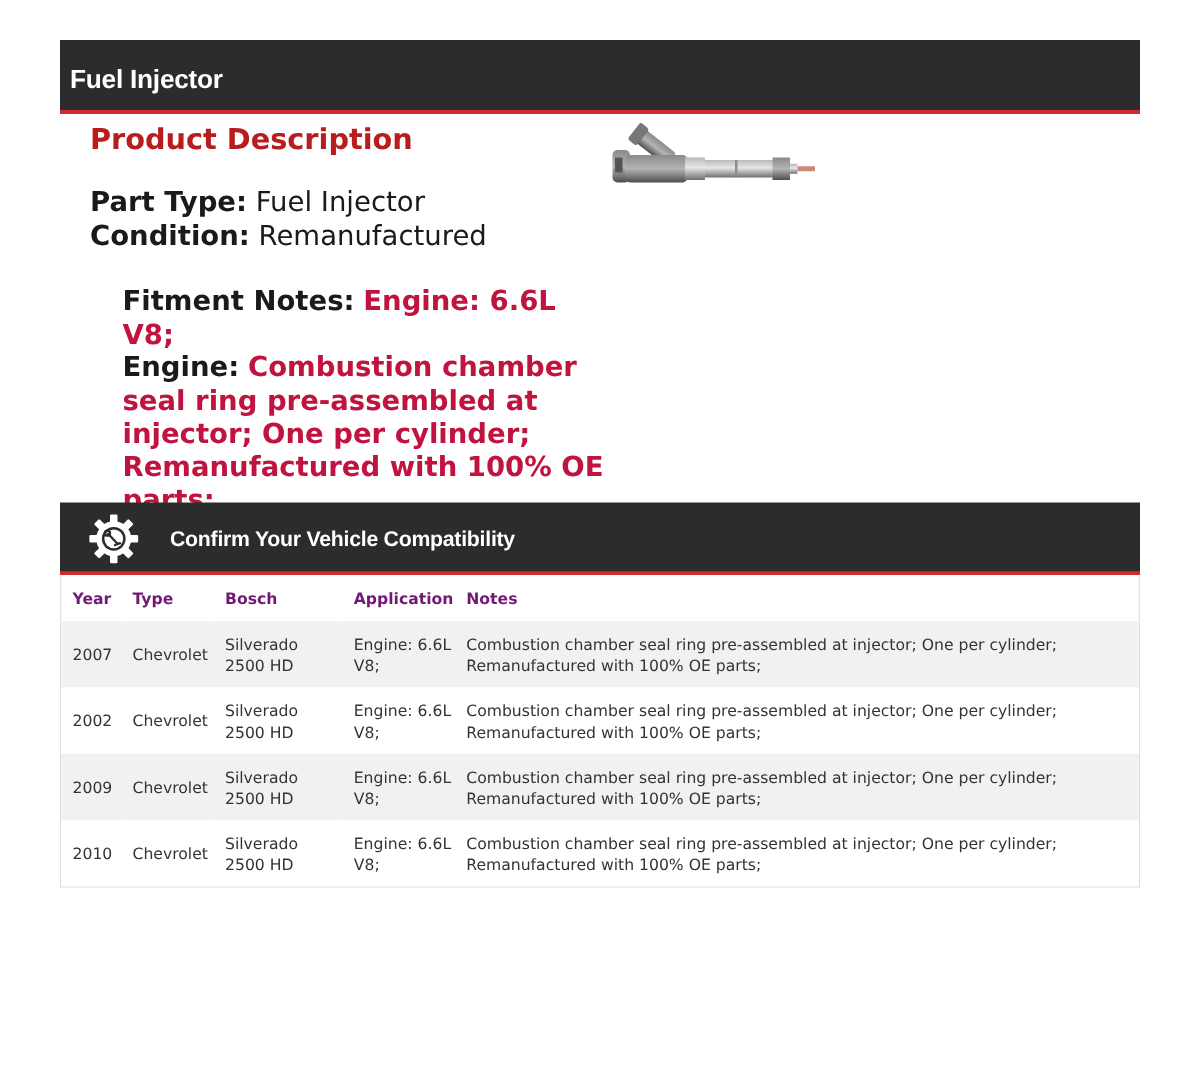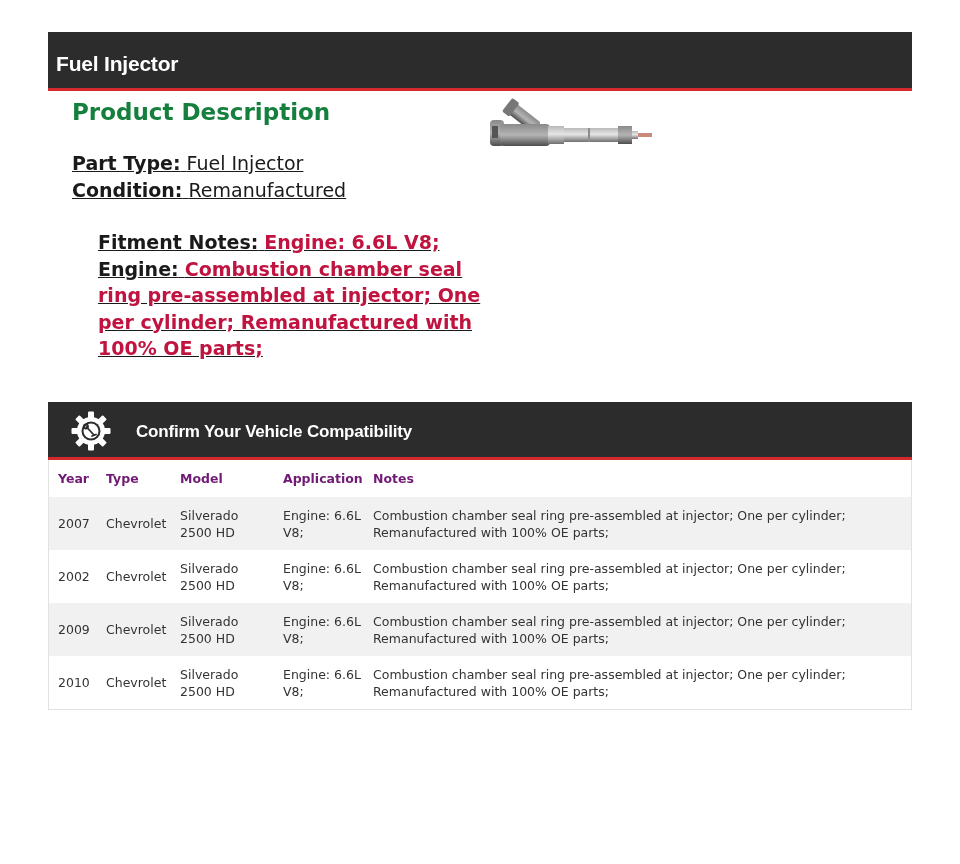--- a/index.html
+++ b/index.html
@@ -11,22 +11,22 @@
       background: #2d2c2d;
       border-bottom: 3px solid #d42a2f;
       color: #fff;
       font-family: "Liberation Sans", sans-serif;
       font-weight: bold;
     }
     .banner.top { top: 32px; height: 59px; }
     .banner.top .banner-title { position: absolute; left: 8px; top: 20px; font-size: 21px; letter-spacing: -0.2px; }
 
     .desc { position: absolute; left: 72px; top: 96px; width: 420px; }
-    .desc-title { font-size: 23px; font-weight: bold; line-height: 32px; color: #15803d; }
-    .spec { font-size: 19px; line-height: 26.5px; color: #1a1a1a; text-decoration: underline; }
+    .desc-title { font-size: 23px; font-weight: bold; line-height: 32px; color: #b91c1c; }
+    .spec { font-size: 22px; line-height: 26.5px; color: #1a1a1a; }
     .spec .k { font-weight: bold; }
     .spec-block1 { margin-top: 22px; }
     .spec-block2 { margin-top: 26px; margin-left: 26px; }
     .spec .red { color: #c1133f; font-weight: bold; }
 
     .product-img { position: absolute; left: 488px; top: 98px; width: 168px; height: 56px; }
 
     .banner.compat { top: 402px; height: 58px; }
     .banner.compat .banner-title { position: absolute; left: 88px; top: 20px; font-size: 17px; letter-spacing: -0.2px; }
     .gear { position: absolute; left: 22px; top: 8px; width: 42px; height: 42px; }
@@ -136,21 +136,21 @@
   </span>
   <span class="banner-title">Confirm Your Vehicle Compatibility</span>
 </div>
 
 <div class="table-wrap">
   <table>
     <thead>
       <tr>
         <th class="c-year">Year</th>
         <th class="c-make">Type</th>
-        <th class="c-model">Model</th>
+        <th class="c-model">Bosch</th>
         <th class="c-app">Application</th>
         <th>Notes</th>
       </tr>
     </thead>
     <tbody>
       <tr class="odd">
         <td>2007</td>
         <td>Chevrolet</td>
         <td>Silverado 2500 HD</td>
         <td>Engine: 6.6L V8;</td>

